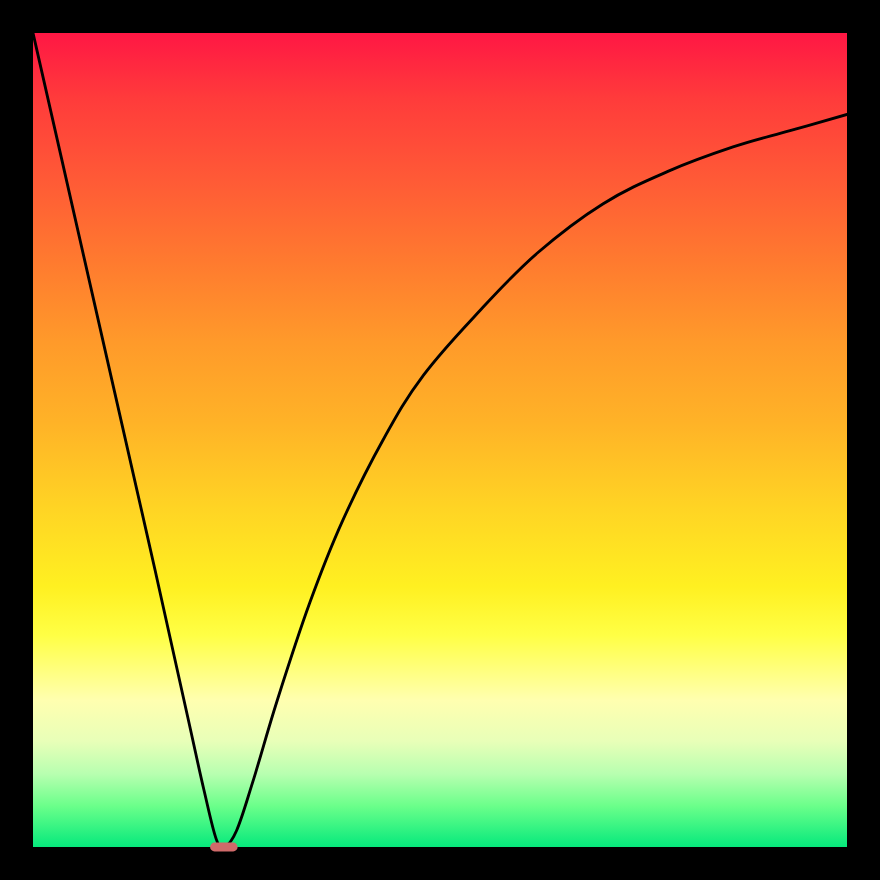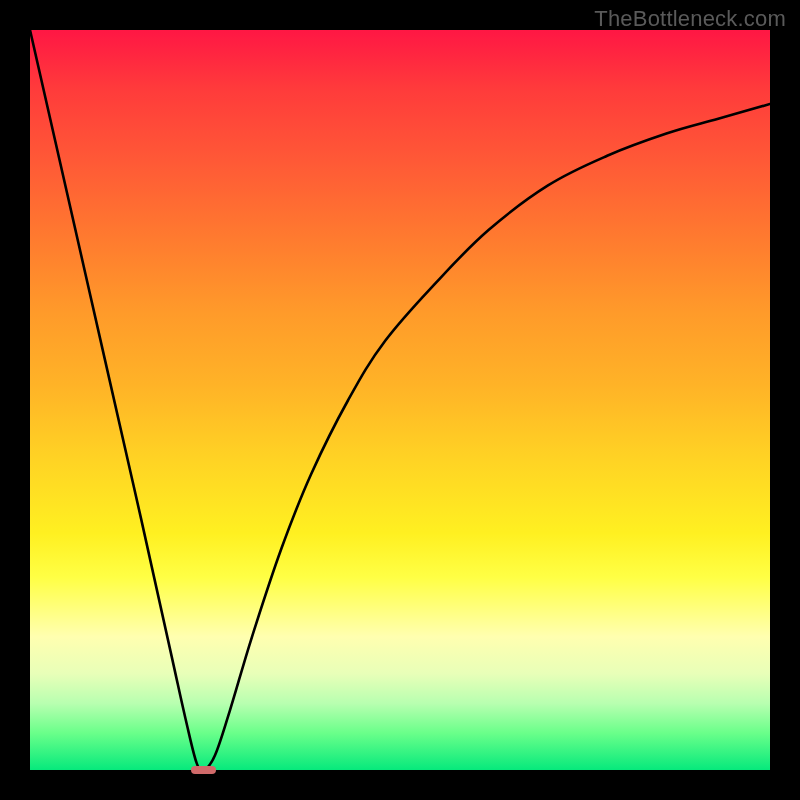--- a/index.html
+++ b/index.html
@@ -67,15 +67,14 @@
 
 <div class="frame">
 
   <div class="plot-area">
     <svg class="curve" viewBox="0 0 740 740" preserveAspectRatio="none">
       <path id="curve-path" d="M 0.0 0.0 C 6.7 29.3, 23.7 104.2, 37.0 162.8 C 50.3 221.4, 60.7 267.0, 74.0 325.6 C 87.3 384.2, 99.0 435.1, 111.0 488.4 C 123.0 541.7, 132.6 585.6, 140.6 621.6 C 148.6 657.6, 150.7 668.2, 155.4 688.2 C 160.1 708.2, 163.2 723.3, 166.5 732.6 C 169.8 741.9, 170.6 741.3, 173.9 740.0 C 177.2 738.7, 180.3 735.9, 185.0 725.2 C 189.7 714.5, 193.1 702.1, 199.8 680.8 C 206.5 659.5, 212.7 636.1, 222.0 606.8 C 231.3 577.5, 240.9 547.3, 251.6 518.0 C 262.3 488.7, 269.2 470.6, 281.2 444.0 C 293.2 417.4, 304.9 394.0, 318.2 370.0 C 331.5 346.0, 339.2 332.1, 355.2 310.8 C 371.2 289.5, 388.4 271.6, 407.0 251.6 C 425.6 231.6, 438.8 217.1, 458.8 199.8 C 478.8 182.5, 496.7 168.7, 518.0 155.4 C 539.3 142.1, 555.9 135.1, 577.2 125.8 C 598.5 116.5, 616.4 110.3, 636.4 103.6 C 656.4 96.9, 669.6 94.1, 688.2 88.8 C 706.8 83.5, 730.7 76.7, 740.0 74.0" fill="none" stroke="#000" stroke-width="2.6" stroke-linecap="round" stroke-linejoin="round"></path>
     </svg>
     <div class="marker" id="marker" style="left: 161.32px; top: 735.56px; width: 25.16px; height: 8.88px; background: rgb(208, 106, 106);"></div>
   </div>
 
-  <div class="watermark">TheBottleneck.com</div>
 
 </div>
 
 </body></html>

